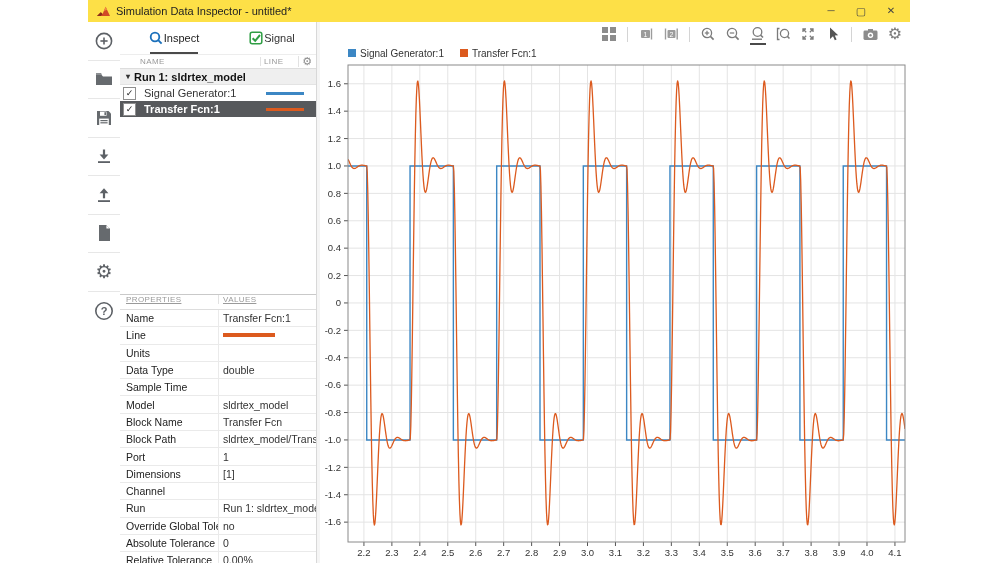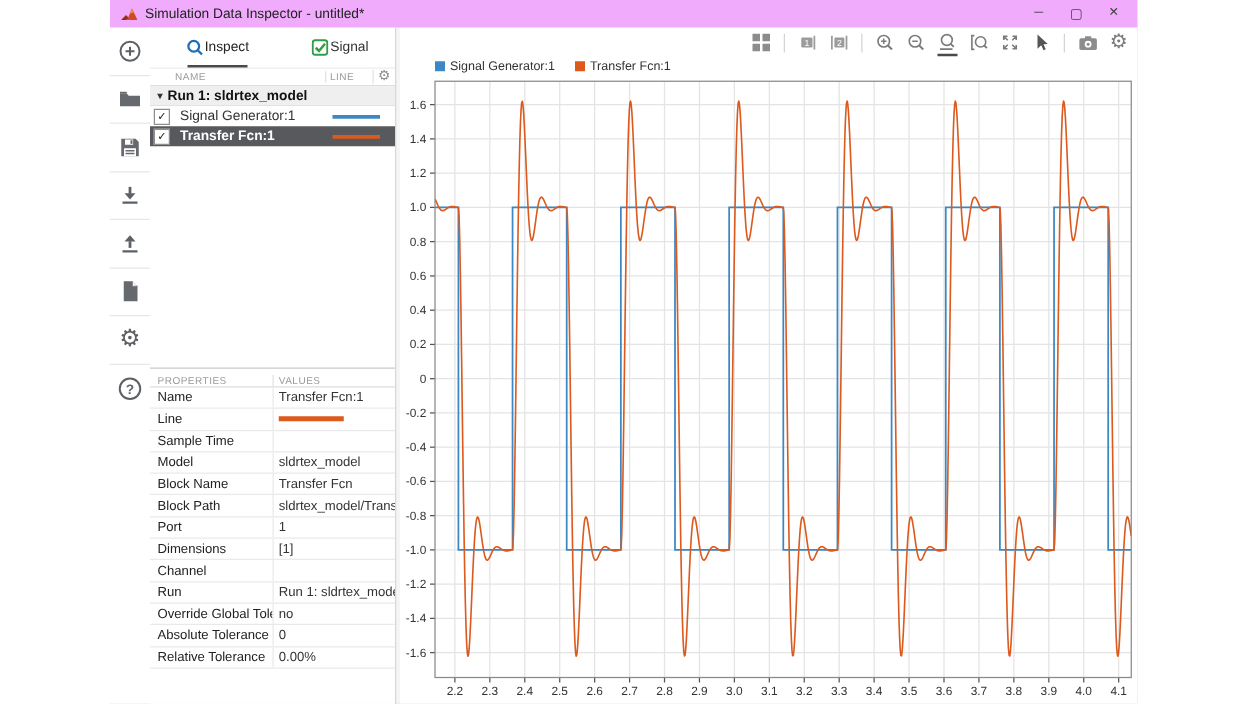--- a/index.html
+++ b/index.html
@@ -1,18 +1,18 @@
 <!DOCTYPE html>
 <html><head>
 <meta charset="utf-8">
 <style>
   html,body{margin:0;padding:0;background:#fff;}
   body{width:1000px;height:563px;position:relative;overflow:hidden;
        font-family:"Liberation Sans",sans-serif;-webkit-font-smoothing:antialiased;}
-  .window{position:absolute;left:88px;top:0;width:822px;height:563px;background:#f0abfc;}
+  .window{position:absolute;left:88px;top:0;width:822px;height:563px;background:#fde047;}
 
   
   .titlebar{position:absolute;left:0;top:0;right:0;height:22px;display:flex;align-items:center;}
   .title-icon{margin-left:9px;width:13px;height:11px;flex:none;}
   .title-text{margin-left:6px;font-size:11px;color:#222;white-space:nowrap;}
   .win-controls{position:absolute;right:4px;top:0;height:22px;display:flex;}
   .win-btn{width:30px;text-align:center;line-height:22px;font-size:10px;color:#444;cursor:default;}
   .win-btn.max{font-size:11px;}
 
   
@@ -47,21 +47,21 @@
   .sig-row.selected{background:#57595c;color:#fff;}
   .sig-row.selected .sig-name{color:#fff;font-weight:bold;}
   .sig-check{width:11px;height:11px;margin-left:3px;border:1px solid #8f8f8f;background:#fff;flex:none;
       display:flex;align-items:center;justify-content:center;font-size:9px;line-height:1;color:#222;}
   .sig-name{flex:1;margin-left:8px;white-space:nowrap;overflow:hidden;}
   .sig-linecol{width:56px;flex:none;display:flex;align-items:center;}
   .sig-swatch{width:38px;height:3px;margin-left:6px;}
 
   
   .props{position:absolute;left:0;right:0;top:272px;bottom:0;border-top:1px solid #c9c9c9;background:#fff;overflow:hidden;}
-  .prop-header{height:14px;display:flex;align-items:flex-end;font-size:8px;letter-spacing:.4px;color:#9a9a9a;border-bottom:1px solid #ddd;}
+  .prop-header{height:14px;display:flex;align-items:flex-start;font-size:8px;letter-spacing:.4px;color:#9a9a9a;border-bottom:1px solid #ddd;text-decoration:underline;}
   .prop-header .ph-l{width:98px;padding-left:6px;box-sizing:border-box;}
   .prop-header .ph-v{flex:1;border-left:1px solid #e2e2e2;padding-left:4px;}
   .prop-row{height:17.3px;display:flex;align-items:center;font-size:10.5px;color:#222;border-bottom:1px solid #eaeaea;box-sizing:border-box;}
   .prop-label{width:98px;flex:none;padding-left:6px;box-sizing:border-box;white-space:nowrap;overflow:hidden;}
   .prop-value{flex:1;align-self:stretch;display:flex;align-items:center;border-left:1px solid #eaeaea;padding-left:4px;
       white-space:nowrap;overflow:hidden;color:#333;}
   .prop-line-swatch{width:52px;height:4px;}
 
   
   .v-splitter{position:absolute;left:228px;top:22px;width:4px;bottom:0;background:#f5f5f5;border-left:1px solid #d8d8d8;box-sizing:border-box;}
@@ -209,20 +209,28 @@
       <div id="prop-rows">
           <div class="prop-row">
             <div class="prop-label">Name</div>
             <div class="prop-value">Transfer Fcn:1</div>
           </div>
           <div class="prop-row">
             <div class="prop-label">Line</div>
             <div class="prop-value">
               <div class="prop-line-swatch" style="background: rgb(220, 90, 30);"></div>
             </div>
+          </div>
+          <div class="prop-row">
+            <div class="prop-label">Units</div>
+            <div class="prop-value"></div>
+          </div>
+          <div class="prop-row">
+            <div class="prop-label">Data Type</div>
+            <div class="prop-value">double</div>
           </div>
           <div class="prop-row">
             <div class="prop-label">Sample Time</div>
             <div class="prop-value"></div>
           </div>
           <div class="prop-row">
             <div class="prop-label">Model</div>
             <div class="prop-value">sldrtex_model</div>
           </div>
           <div class="prop-row">

